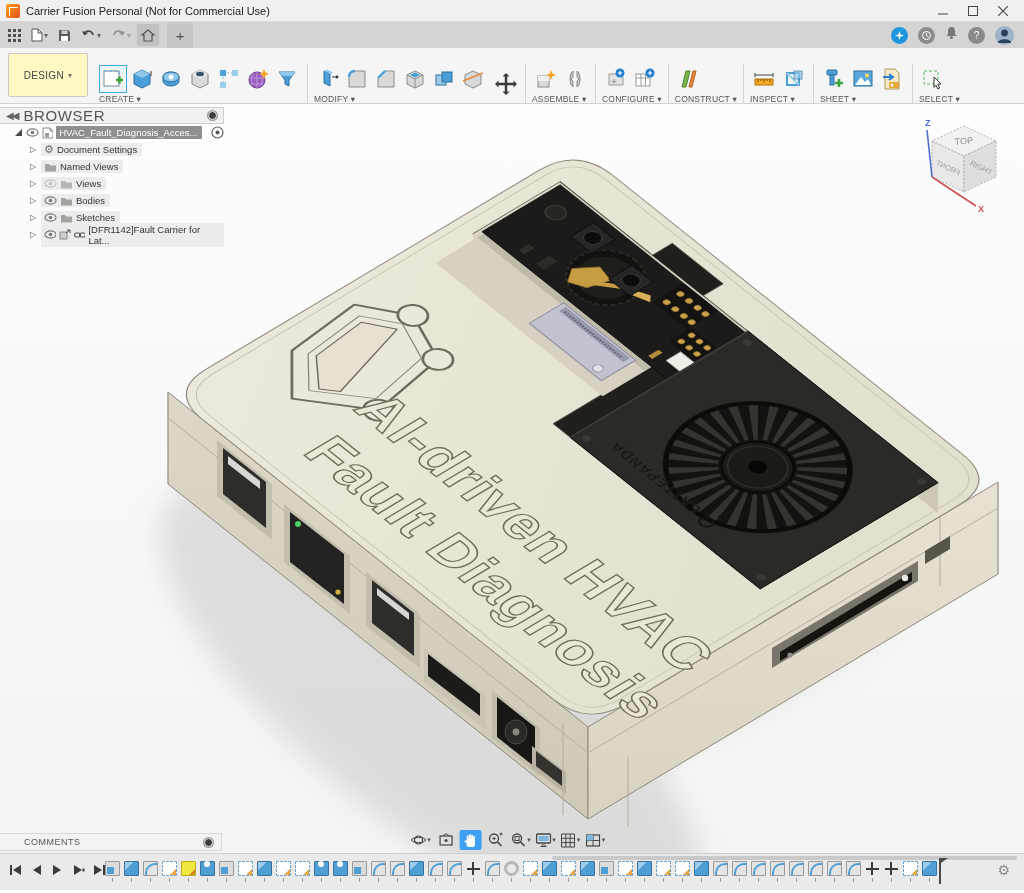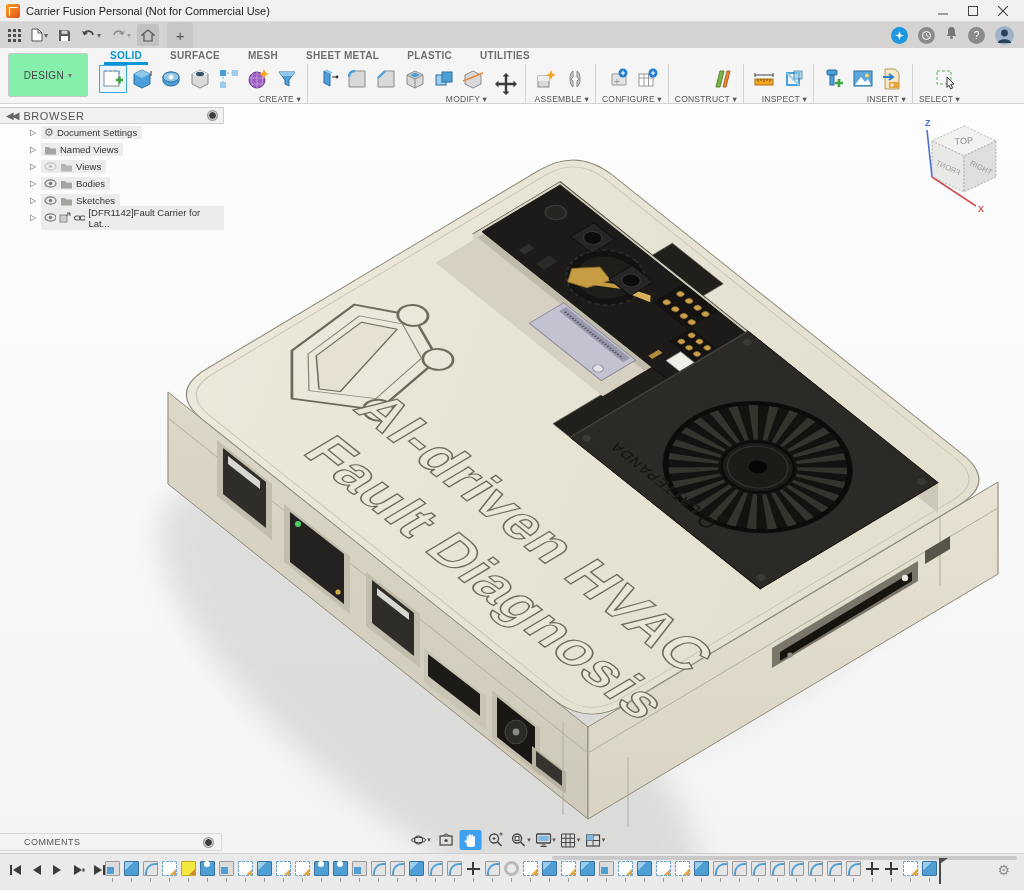--- a/index.html
+++ b/index.html
@@ -33,48 +33,48 @@
   .cube-icon b { position:absolute; left:0; top:3px; width:6px; height:7px; background:#b65e1d; clip-path:polygon(0 0,100% 35%,100% 100%,0 65%); }
   .tab-close { color:#666; font-size:12px; margin-left:auto; padding:0 2px; }
   .tab-new { width:26px; display:flex; align-items:center; justify-content:center;
     background:#c8c7c6; margin-left:4px; border-radius:3px 3px 0 0; color:#555; font-size:15px; }
   .right-icons { margin-left:auto; display:flex; align-items:center; gap:10px; padding-right:10px; }
   .circ { width:17px; height:17px; border-radius:50%; display:flex; align-items:center;
     justify-content:center; font-size:10px; color:#fff; }
 
   
   .ribbon { height:56px; background:#f5f5f5; border-bottom:1px solid #d2d2d2; position:relative; }
-  .design-btn { position:absolute; left:8px; top:5px; width:80px; height:44px; background:#86efac;
+  .design-btn { position:absolute; left:8px; top:5px; width:80px; height:44px; background:#fef9c3;
     border:1px solid #c9c9c9; border-radius:2px; display:flex; align-items:center;
     justify-content:center; font-size:10px; color:#444; letter-spacing:.3px; }
   .design-btn .caret { margin-left:4px; font-size:8px; color:#777; }
   .rtabs { position:absolute; left:96px; top:0; height:16px; display:flex; gap:0; }
   .rtab { padding:2px 14px; font-size:10px; font-weight:bold; color:#6d6d6d; letter-spacing:.3px; position:relative; }
   .rtab.active { color:#0696d7; }
   .rtab.active::after { content:""; position:absolute; left:8px; right:8px; bottom:-1px; height:3px; background:#0696d7; }
   .rgroups { position:absolute; left:96px; top:17px; right:0; height:38px; display:flex; align-items:flex-start; }
-  .rgroup { display:flex; flex-direction:column; align-items:flex-end; padding:0 3px; }
+  .rgroup { display:flex; flex-direction:column; align-items:flex-start; padding:0 3px; }
   .rgroup .icons { display:flex; align-items:center; height:28px; gap:1px; }
   .rgroup .glabel { font-size:8.5px; color:#555; margin-top:1px; letter-spacing:.2px; }
   .rsep { width:1px; height:40px; background:#d4d4d4; margin:0 3px; align-self:center; }
   .rbtn { width:28px; height:28px; display:flex; align-items:center; justify-content:center; border:1px solid transparent; }
   .rbtn.sel { border:1px solid #41a8e0; background:#eaf5fc; }
   .rbtn svg { display:block; }
   .lonely { align-self:center; margin:0 2px; }
 
   
   .canvas { position:relative; height:749px; background:linear-gradient(180deg,#fdfdfe 0%,#f3f4f3 100%); overflow:hidden; }
   .model-svg { position:absolute; left:0; top:0; }
 
   
   .browser { position:absolute; left:0; top:3px; width:224px; font-size:9.5px; color:#333; }
   .br-head { height:17px; background:#f1f1f1; border:1px solid #cfcfcf; border-left:none;
     display:flex; align-items:center; padding:0 6px; color:#555; }
   .br-head .chev { font-size:10px; margin-right:6px; color:#666; letter-spacing:-2px; }
-  .br-head .htitle { letter-spacing:.6px; font-size:11px; }
+  .br-head .htitle { letter-spacing:.6px; font-size:15px; }
   .br-head .hdot { margin-left:auto; width:9px; height:9px; border-radius:50%; background:#3c3c3c;
     border:1.5px solid #e9e9e9; box-shadow:0 0 0 1px #9a9a9a; }
   .br-row { height:17px; display:flex; align-items:center; gap:3px; padding-left:14px; }
   .br-row.child { padding-left:30px; }
   .tri { color:#555; font-size:8px; width:8px; }
   .chip { display:flex; align-items:center; gap:3px; background:#ececec; padding:1px 5px 1px 3px; border-radius:1px; }
   .chip.sel-label { background:#8f8f8f; color:#fff; }
   .gear-glyph { font-size:11px; color:#6e6e6e; line-height:1; }
   .target { margin-left:6px; }
   .root-tri svg { display:block; }
@@ -231,28 +231,20 @@
         </svg>
       </span>
   </div>
 </div>
 
 <div class="ribbon">
   <div class="design-btn">
     <span>DESIGN</span>
       <span class="caret">▾</span>
   </div>
-  <div class="rtabs">
-    <span class="rtab active">SOLID</span>
-    <span class="rtab">SURFACE</span>
-    <span class="rtab">MESH</span>
-    <span class="rtab">SHEET METAL</span>
-    <span class="rtab">PLASTIC</span>
-    <span class="rtab">UTILITIES</span>
-  </div>
   <div class="rgroups">
 
     <div class="rgroup">
       <div class="icons">
         <span class="rbtn sel">
             <svg width="24" height="24">
               <rect x="3" y="4" width="15" height="15" fill="#fff" stroke="#8a8a8a"></rect>
               <path d="M3 4 h15 v15" fill="none" stroke="#5aa7dd" stroke-dasharray="3 2"></path>
               <path d="M15 13 h7 M18.5 9.5 v7" stroke="#3fa33f" stroke-width="2.4"></path>
             </svg>
@@ -452,21 +444,21 @@
           </span>
         <span class="rbtn">
             <svg width="24" height="24">
               <path d="M5 2 h10 l4 4 v16 h-14z" fill="#f4e9c8" stroke="#b09a5a"></path>
               <path d="M3 10 h9 M9 7 l4 3 -4 3" stroke="#2f7fd1" stroke-width="2" fill="none"></path>
               <rect x="9" y="15" width="10" height="6" rx="1" fill="#e8a33d"></rect>
               <circle cx="12" cy="18" r="1.6" fill="#fff"></circle>
             </svg>
           </span>
       </div>
-      <div class="glabel"><span>INSERT</span> ▾</div>
+      <div class="glabel"><span>SHEET</span> ▾</div>
     </div>
     <span class="rsep"></span>
 
     <div class="rgroup">
       <div class="icons">
         <span class="rbtn">
             <svg width="24" height="24">
               <rect x="3" y="4" width="14" height="13" fill="none" stroke="#5bb85b" stroke-dasharray="3 2"></rect>
               <path d="M13 10 L20 17 16.8 17.4 18.6 21 16.6 21.8 15 18.2 13 20.4z" fill="#fff" stroke="#333"></path>
             </svg>
@@ -652,20 +644,41 @@
     </g>
   </svg>
 
   <div class="browser">
     <div class="br-head">
       <span class="chev">◀◀</span>
       <span class="htitle">BROWSER</span>
       <span class="hdot"></span>
     </div>
 
+    <div class="br-row">
+      <span class="root-tri">
+          <svg width="9" height="9">
+            <polygon points="1,8 8,8 8,1" fill="#4a4a4a"></polygon>
+          </svg>
+        </span>
+      <svg width="13" height="9">
+          <ellipse cx="6.5" cy="4.5" rx="5.5" ry="3.6" fill="none" stroke="#7a7a7a" stroke-width="1.2"></ellipse>
+          <circle cx="6.5" cy="4.5" r="1.8" fill="#7a7a7a"></circle>
+        </svg>
+      <svg width="12" height="12">
+          <path d="M1 1 h7 l3 3 v7 h-10z" fill="#fff" stroke="#8a8a8a"></path>
+          <path d="M8 1 v3 h3" fill="none" stroke="#8a8a8a"></path>
+          <rect x="3" y="6" width="4" height="4" fill="#9a9a9a"></rect>
+        </svg>
+      <span class="chip sel-label">HVAC_Fault_Diagnosis_Acces...</span>
+      <svg class="target" width="13" height="13">
+          <circle cx="6.5" cy="6.5" r="5.5" fill="none" stroke="#555" stroke-width="1.1"></circle>
+          <circle cx="6.5" cy="6.5" r="2" fill="#555"></circle>
+        </svg>
+    </div>
 
     <div class="br-row child">
       <span class="tri">▷</span>
       <span class="chip">
           <span class="gear-glyph">⚙</span>
       <span>Document Settings</span>
         </span>
     </div>
 
     <div class="br-row child">

